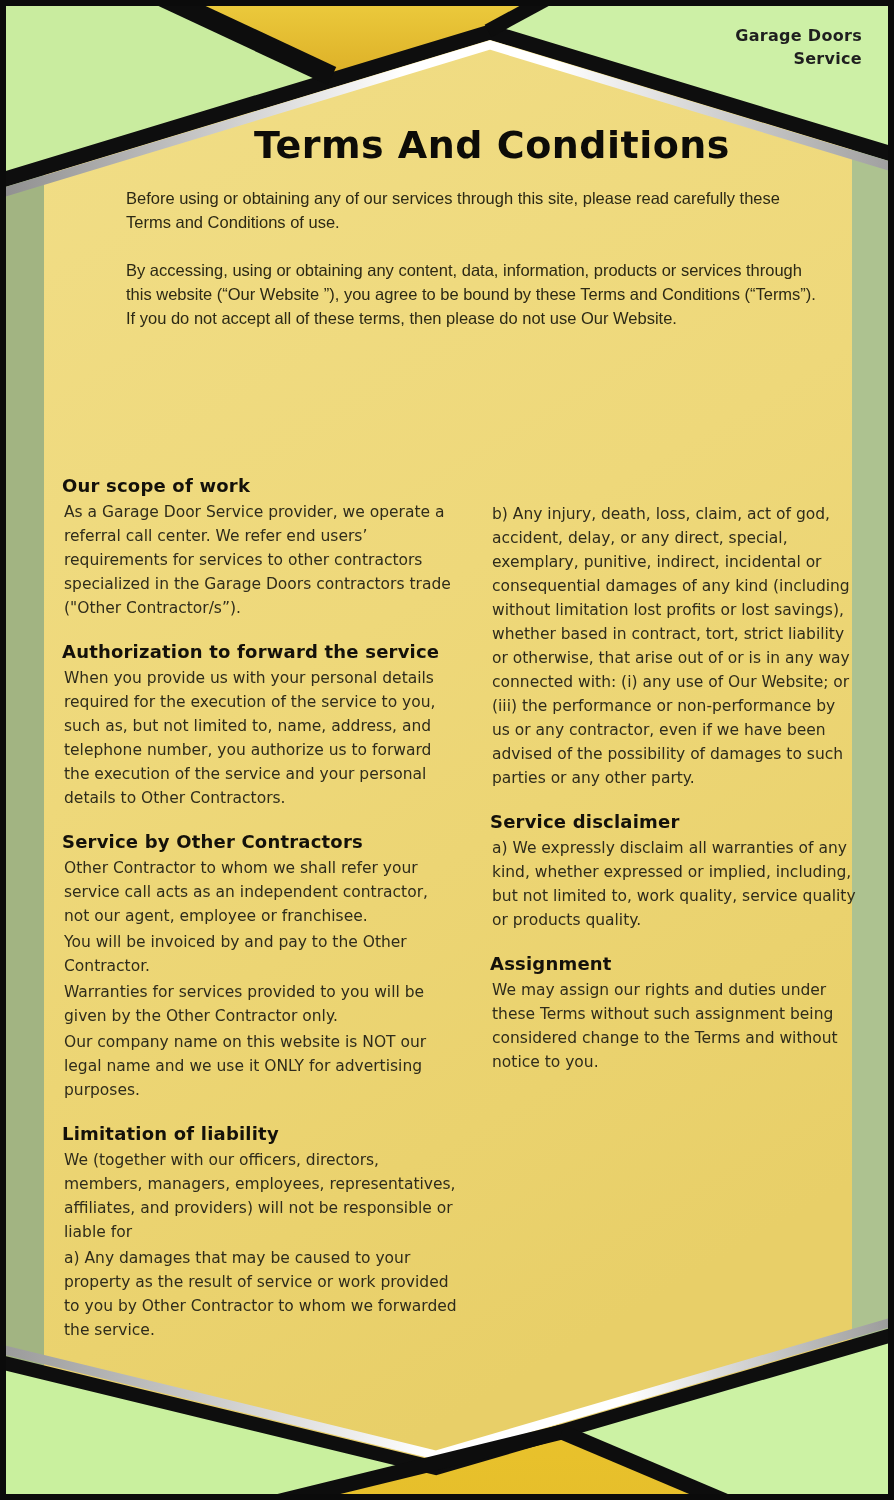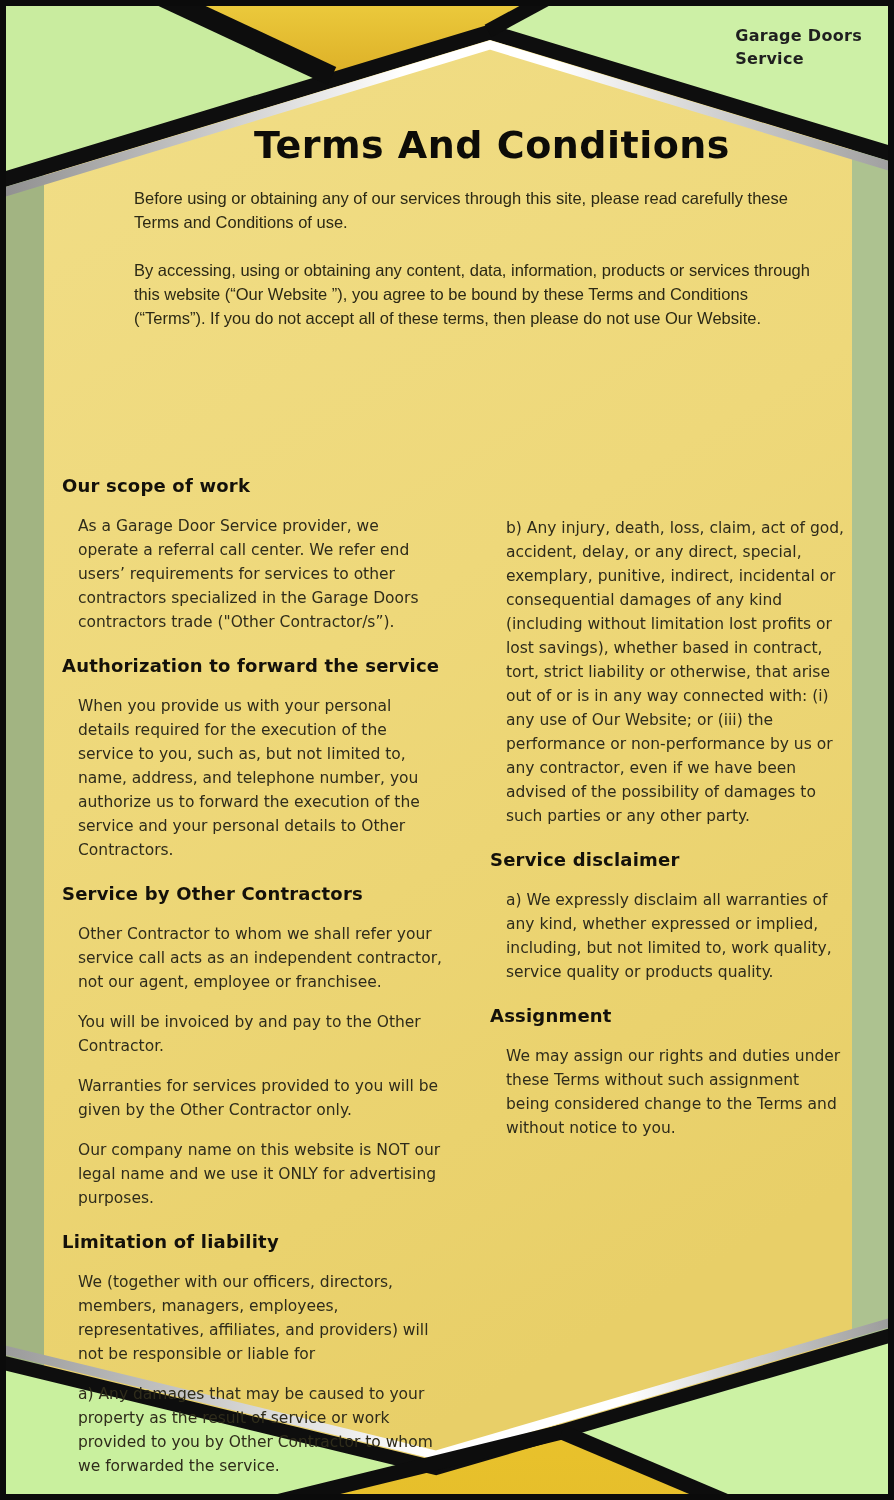--- a/index.html
+++ b/index.html
@@ -3,43 +3,43 @@
 <meta charset="utf-8">
 <style>
   html,body{margin:0;padding:0;background:#444;}
   .page{
     position:relative;width:894px;height:1500px;overflow:hidden;
     font-family:"DejaVu Sans",sans-serif;background:#eed87c;
   }
   svg.bg{position:absolute;left:0;top:0;width:894px;height:1500px;z-index:0;}
   .border-overlay{position:absolute;left:0;top:0;right:0;bottom:0;border:6px solid #0b0b0b;z-index:6;pointer-events:none;}
   .brand{
-    position:absolute;top:24px;right:32px;z-index:3;text-align:left;
+    position:absolute;top:24px;right:32px;z-index:3;text-align:right;
     font-weight:bold;font-size:16px;line-height:23px;color:#1f1f1f;letter-spacing:.3px;
   }
   .title{
     position:absolute;top:120px;left:0;width:894px;z-index:3;margin:3px;
     box-sizing:border-box;padding-left:84px;text-align:center;
     font-size:38px;font-weight:bold;color:#0d0c08;letter-spacing:.5px;white-space:nowrap;
   }
   .intro{
     position:absolute;top:186px;left:118px;width:700px;z-index:3;
     font-family:"Liberation Sans",sans-serif;font-size:16.5px;line-height:24px;color:#2c2915;
   }
-  .intro p{margin:0 0 24px 16px;}
+  .intro p{margin:0 0 24px 8px;}
   .columns{
     position:absolute;top:474px;left:62px;width:798px;z-index:3;display:flex;gap:30px;
     color:#2f2c1b;
   }
   .col{font-size:15.5px;line-height:24px;}
   .col-left{width:398px;}
   .col-right{width:370px;}
   .col h3{font-size:18px;line-height:24px;margin:20px 0 2px 0;color:#14110a;letter-spacing:.2px;}
   .col section:first-child h3{margin-top:0;}
-  .col p{margin:16px;}
+  .col p{margin:2px;}
   .gap-lg{margin-top:24px;}
   .gap-sm{margin-top:6px;}
   .offset{padding-top:26px;}
 </style>
 </head>
 <body>
 
 <div class="page">
 
   <svg class="bg" viewBox="0 0 894 1500" preserveAspectRatio="none">

